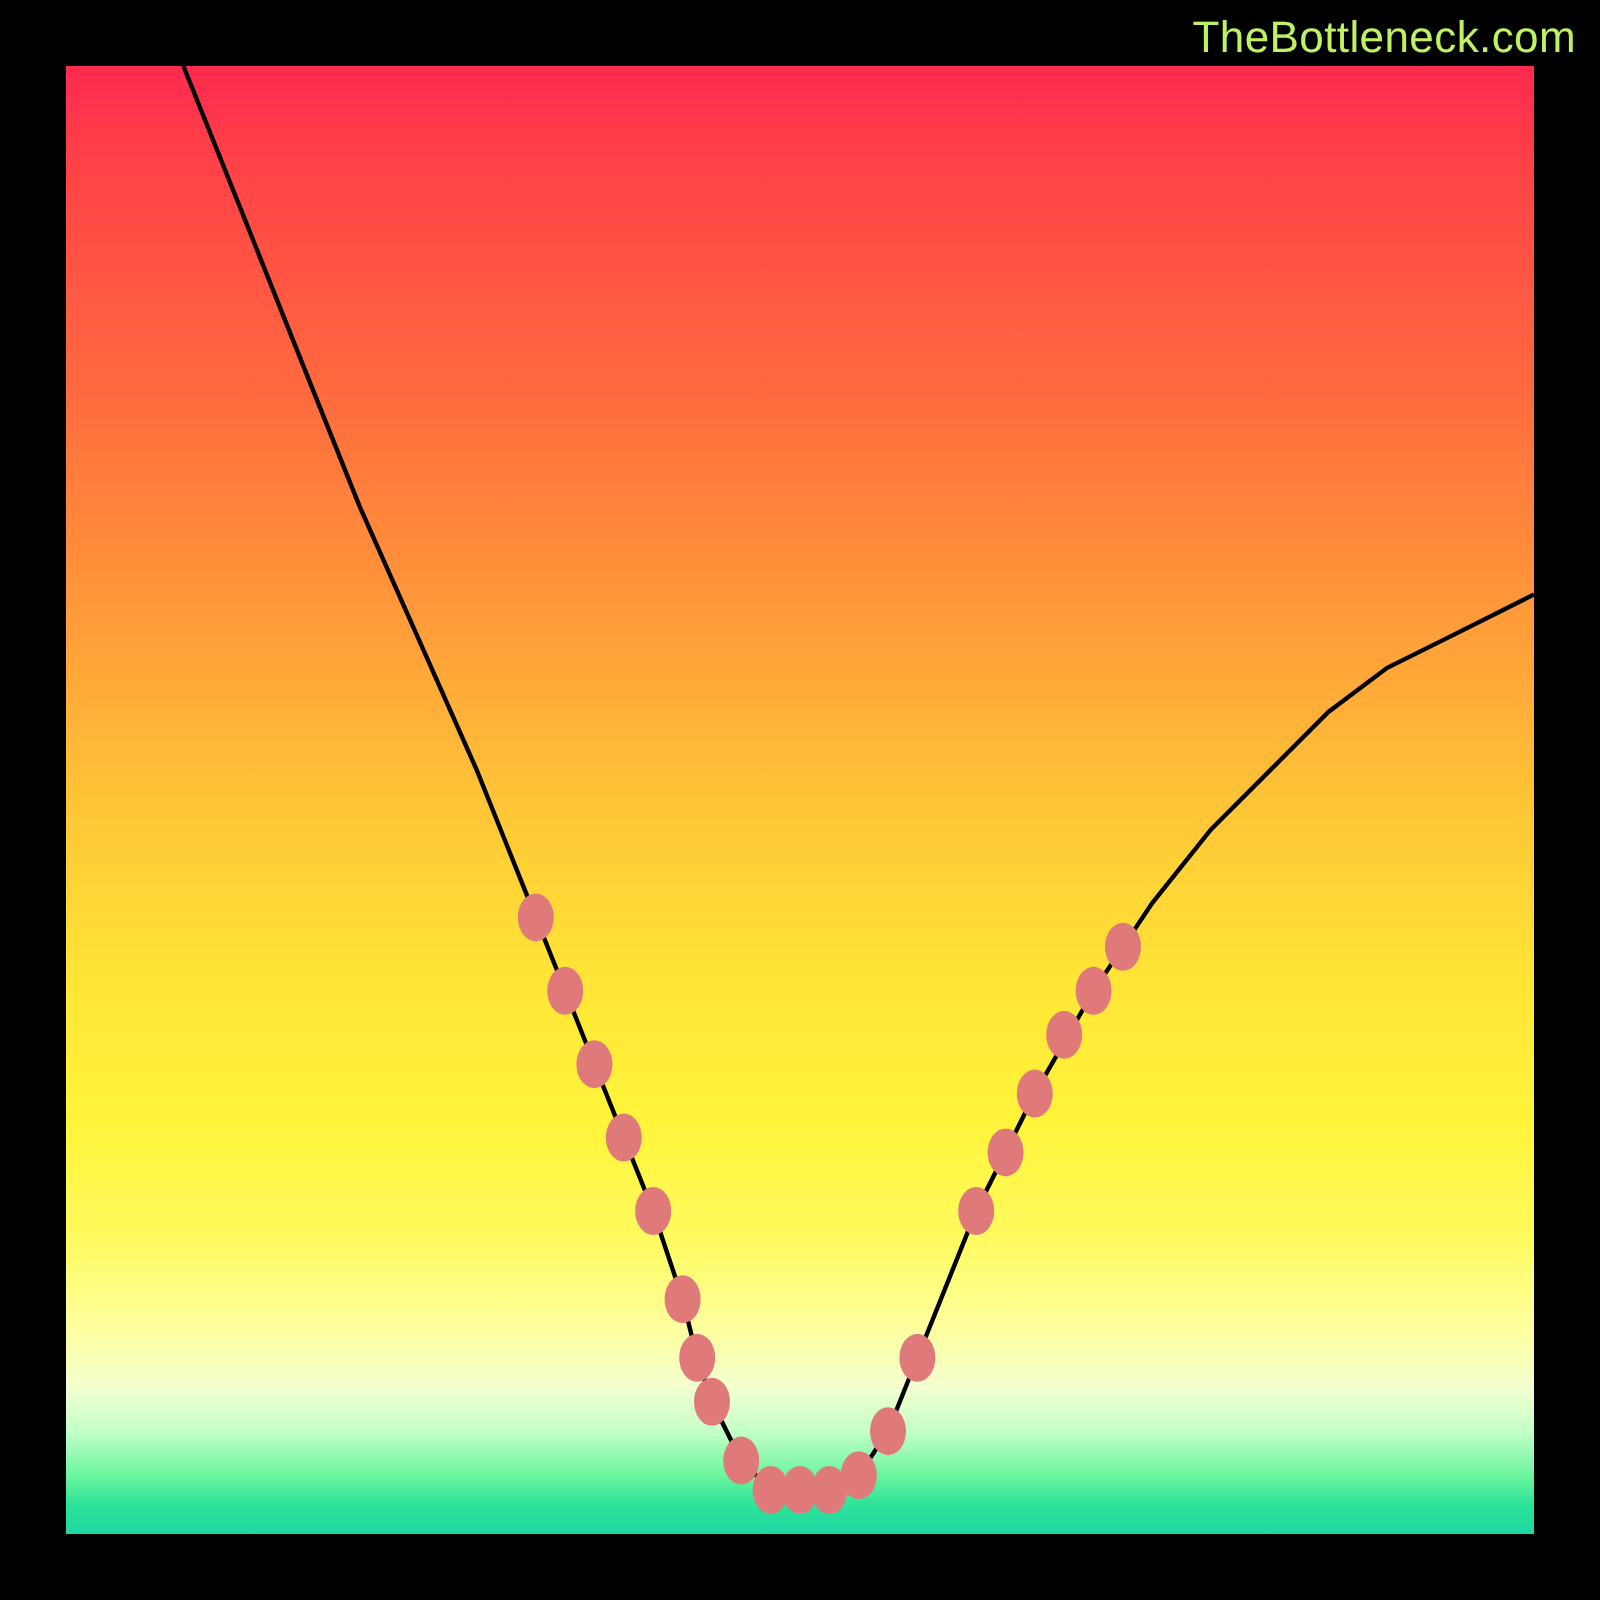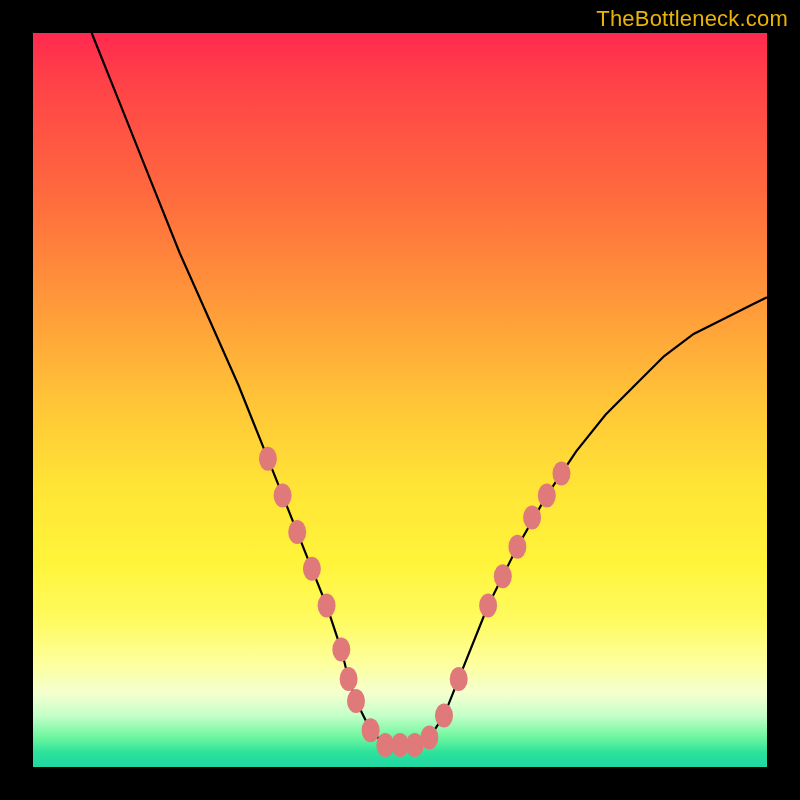--- a/index.html
+++ b/index.html
@@ -39,21 +39,21 @@
       #c4ffc8 93%,
       #6cf59e 96%,
       #2de29a 98%,
       #1fd7a3 100%
     );
   }
   .watermark {
     position: absolute;
     top: 6px;
     right: 12px;
-    color: #eab308;
+    color: #bef264;
     font-size: 22px;
     font-weight: 500;
     letter-spacing: 0.2px;
     user-select: none;
   }
   svg.curve {
     position: absolute;
     left: 0;
     top: 0;
     width: 734px;

